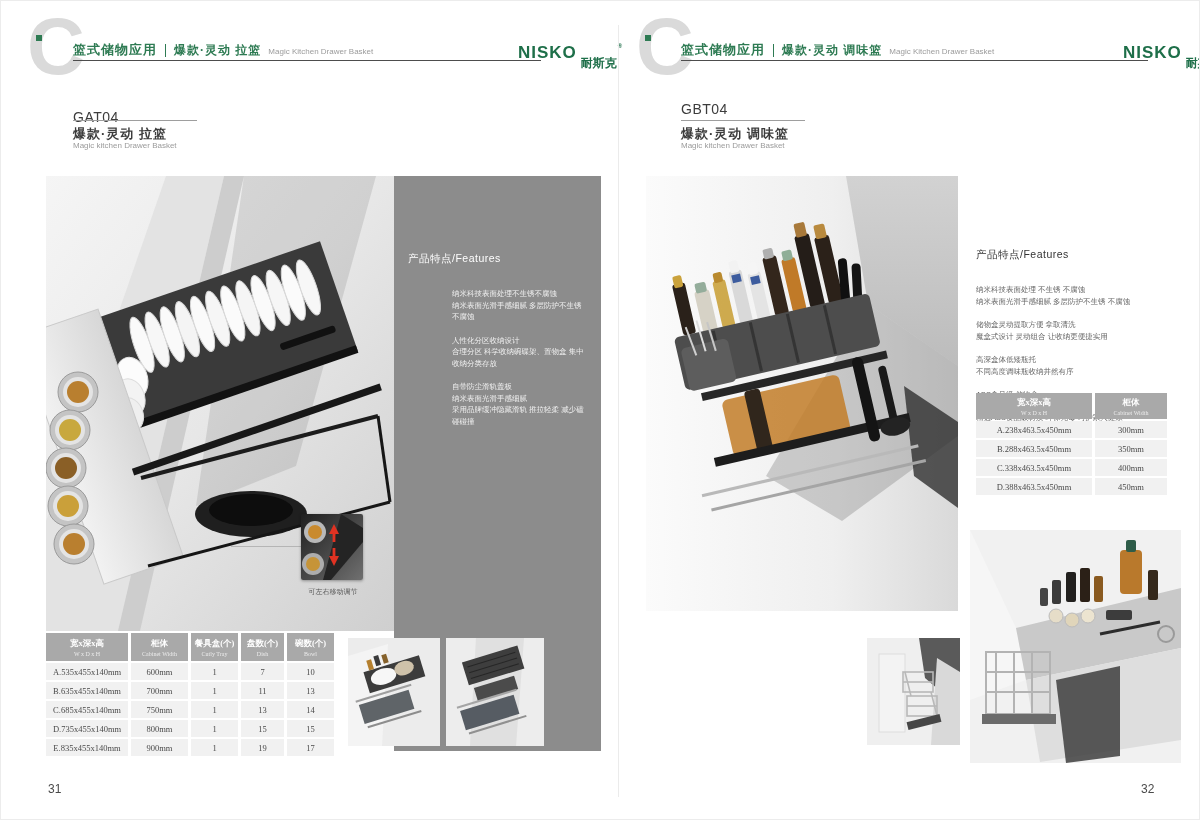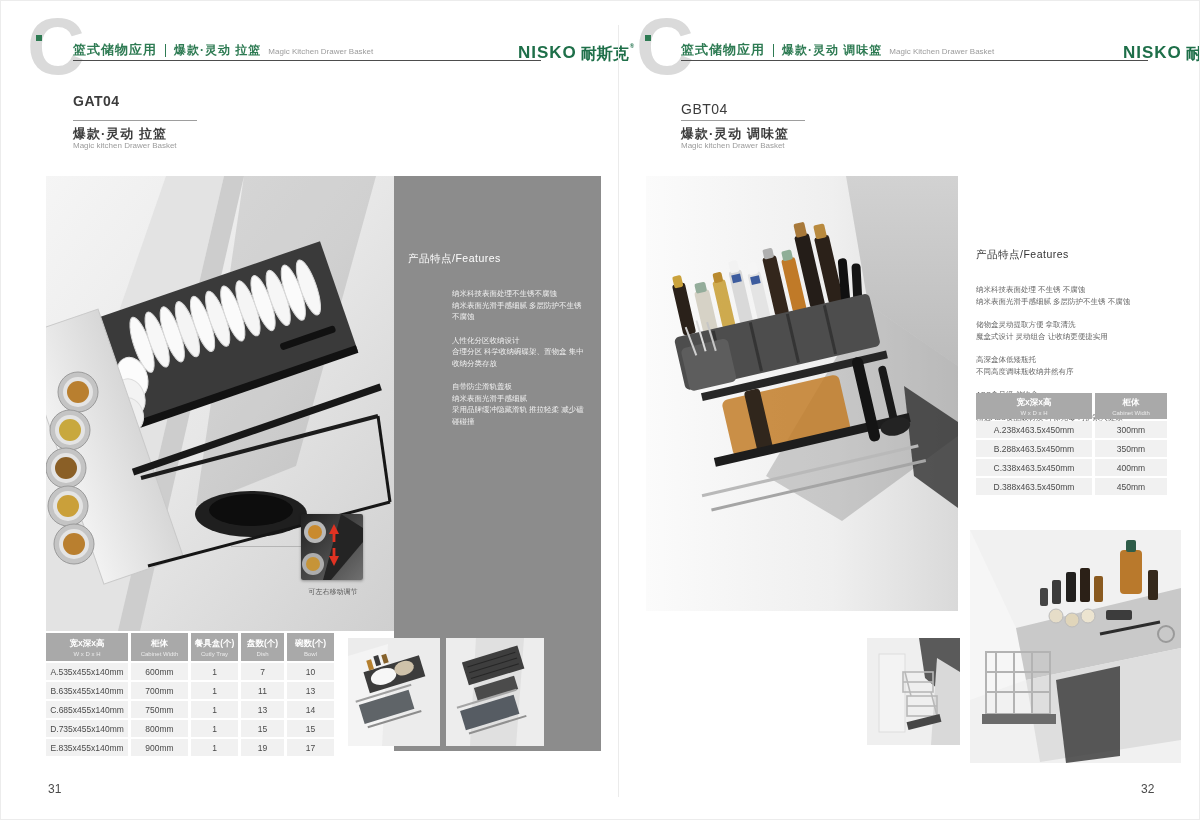--- a/index.html
+++ b/index.html
@@ -9,38 +9,38 @@
   .watermark{font-size:80px;font-weight:bold;color:#dadada;line-height:1;}
   .wm-dot{width:6px;height:6px;background:#2e7b53;}
   .hdr{display:flex;align-items:center;height:18px;white-space:nowrap;}
   .hdr-cat{font-size:13px;font-weight:bold;color:#2e7b53;letter-spacing:1px;}
   .hdr-sep{width:1px;height:13px;background:#2e7b53;margin:0 8px;}
   .hdr-series{font-size:12px;font-weight:bold;color:#2e7b53;letter-spacing:1px;}
   .hdr-en{font-size:8px;color:#9b9b9b;margin-left:7px;padding-top:2px;}
   .hdr-line{height:1px;background:#4d4d4d;}
   .logo{display:flex;align-items:flex-start;color:#1e6f49;font-weight:bold;white-space:nowrap;}
   .logo-latin{font-size:17px;letter-spacing:1px;}
-  .logo-cn{font-size:16px;margin-left:4px;margin-top:1px;}
+  .logo-cn{font-size:12px;margin-left:4px;margin-top:12px;}
   .logo-reg{font-size:6px;margin-left:1px;}
   .model{font-size:14px;color:#3c3c3c;letter-spacing:0.5px;}
   .model-line{height:1px;background:#9e9e9e;}
   .pname{font-size:13px;font-weight:bold;color:#3c3c3c;letter-spacing:1px;}
   .pname-en{font-size:8px;color:#9b9b9b;}
   .photo{overflow:hidden;}
   .photo svg{display:block;width:100%;height:100%;}
   .dark-panel{background:#8c8c8c;}
   .feat{box-sizing:border-box;}
   .feat-title{font-size:10.5px;letter-spacing:0.5px;margin-bottom:22px;}
   .feat-para{margin-bottom:12px;}
   .feat-line{font-size:7.5px;line-height:11.5px;}
   .feat-light{color:#ffffff;padding:76px 13px 0 14px;}
   .feat-light .feat-line{color:#f0f0f0;padding-left:44px;}
   .feat-dark .feat-title{color:#333333;}
   .feat-dark .feat-line{color:#666666;}
-  .spec{display:grid;column-gap:3px;row-gap:2px;}
+  .spec{display:grid;column-gap:3px;row-gap:2px;font-family:Liberation Serif, serif;}
   .spec .th{background:#a9a9a9;color:#fff;text-align:center;display:flex;flex-direction:column;justify-content:center;}
   .th-cn{font-size:8.5px;font-weight:bold;}
   .th-en{font-size:6px;color:#ebebeb;margin-top:1px;}
   .spec .td{background:#f1f1f1;color:#4a4a4a;font-size:8.5px;display:flex;align-items:center;justify-content:center;}
   .left-spec{grid-template-columns:82px 57px 47px 43px 47px;grid-template-rows:28px;grid-auto-rows:17px;}
   .right-spec{grid-template-columns:116px 72px;grid-template-rows:26px;grid-auto-rows:17px;}
   .caption{font-size:7px;color:#555;text-align:center;}
   .pageno{font-size:12px;color:#4a4a4a;}
   .fold{width:1px;background:#ebebeb;}
   .inset{border-radius:2px;overflow:hidden;box-shadow:0 1px 3px rgba(0,0,0,.35);}
@@ -61,21 +61,21 @@
     <span class="hdr-en">Magic Kitchen Drawer Basket</span>
   </div>
   <div class="abs hdr-line" style="left:72px;top:59px;width:468px;"></div>
 
   <div class="abs logo" style="left:517px;top:42px;">
     <span class="logo-latin">NISKO</span>
     <span class="logo-cn">耐斯克</span>
     <span class="logo-reg">®</span>
   </div>
 
-  <div class="abs model" style="left:72px;top:92px;font-weight:bold;">GAT04</div>
+  <div class="abs model" style="left:72px;top:108px;">GAT04</div>
   <div class="abs model-line" style="left:72px;top:119px;width:124px;"></div>
   <div class="abs pname" style="left:72px;top:124px;">爆款·灵动 拉篮</div>
   <div class="abs pname-en" style="left:72px;top:140px;">Magic kitchen Drawer Basket</div>
 
   <div class="abs dark-panel feat feat-light" style="left:393px;top:175px;width:207px;height:575px;">
     <div class="feat-title">产品特点/Features</div>
     <div class="feat-para">
       <div class="feat-line">纳米科技表面处理不生锈不腐蚀</div>
       <div class="feat-line">纳米表面光滑手感细腻 多层防护不生锈 不腐蚀</div>
     </div>

